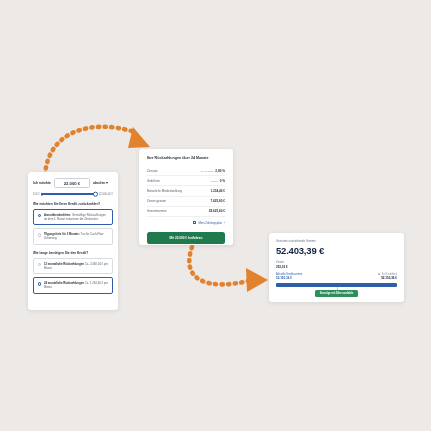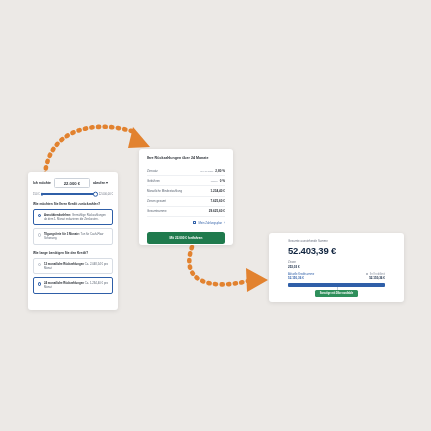--- a/index.html
+++ b/index.html
@@ -70,21 +70,21 @@
   .mc-ico{width:3px;height:3px;border:0.4px solid #2f5fa8;border-radius:0.5px;box-sizing:border-box;}
   .mc-arrow{font-size:3px;color:#2f5fa8;line-height:1;}
   .mc-btn{
     margin-top:6px;width:100%;background:#1f7a4d;color:#fff;border:none;
     border-radius:2.5px;padding:4.2px 0;font-size:3.1px;font-weight:700;
     font-family:"Liberation Sans", sans-serif;cursor:pointer;text-align:center;
   }
 
   
   #card-right{left:269px;top:233px;width:135px;height:69px;}
-  .rc-pad{padding:6px 19px;}
+  .rc-pad{padding:6px 7px;}
   .rc-lbl{font-size:2.9px;color:#6b7280;}
   .rc-big{font-size:9.5px;font-weight:700;color:#10243f;letter-spacing:-0.2px;margin:2px 0 5px 0;}
   .rc-sub{font-size:2.7px;color:#6b7280;}
   .rc-sub-v{font-size:3px;font-weight:700;color:#10243f;margin-top:0.5px;}
   .rc-rowline{display:flex;justify-content:space-between;align-items:flex-end;margin-top:4px;}
   .rc-left-col{display:flex;flex-direction:column;}
   .rc-right-col{display:flex;flex-direction:column;align-items:flex-end;}
   .rc-k-blue{font-size:2.7px;color:#2f5fa8;}
   .rc-v-blue{font-size:3px;font-weight:700;color:#2f5fa8;margin-top:0.5px;}
   .rc-k-grey{font-size:2.6px;color:#8b93a0;display:flex;align-items:center;gap:1.5px;}

